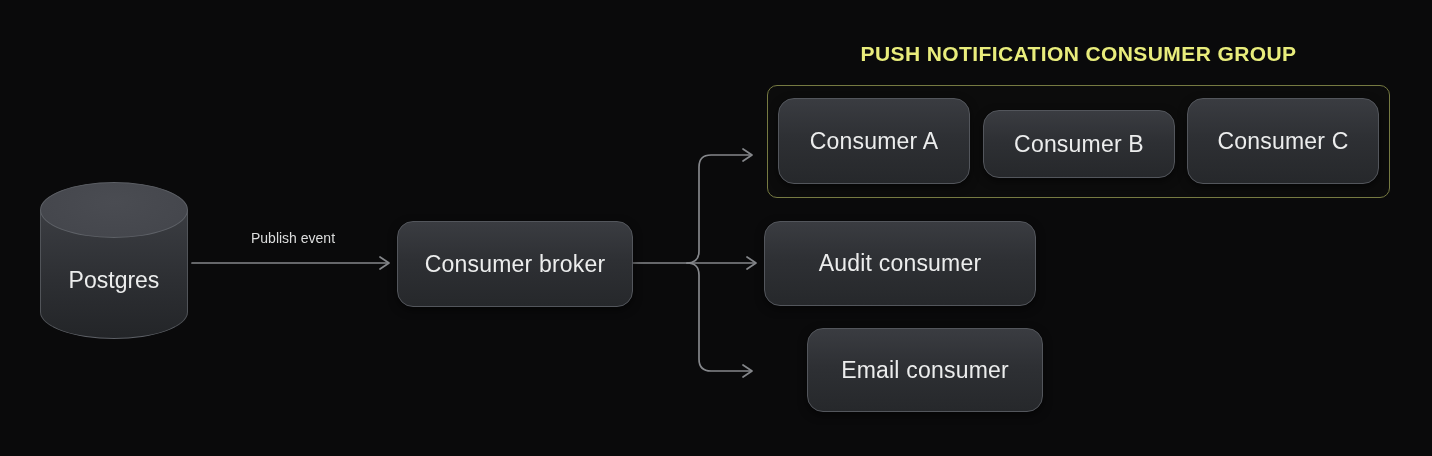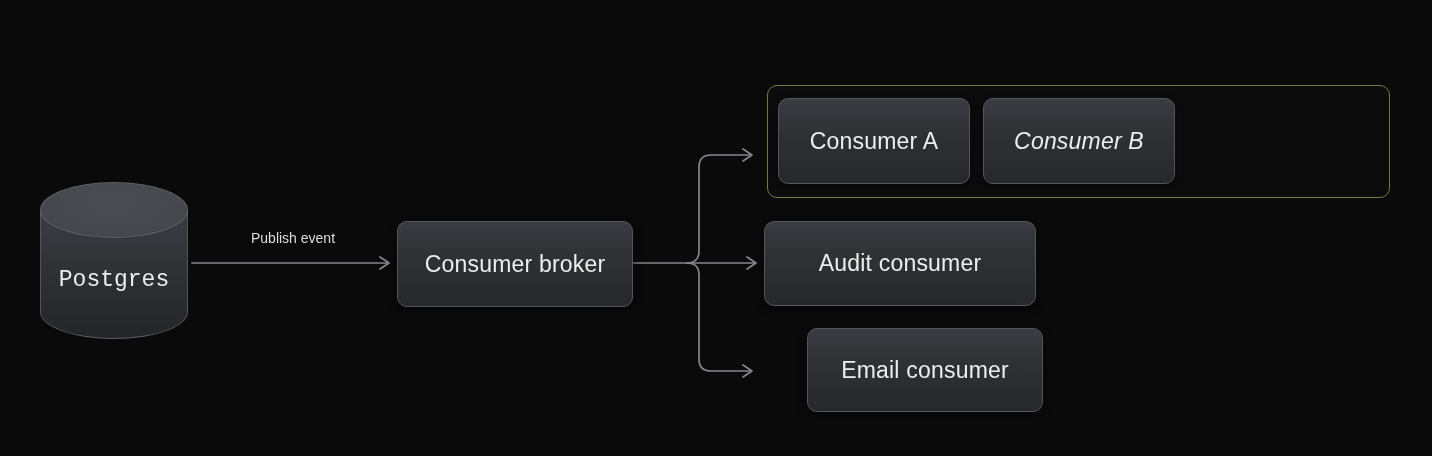--- a/index.html
+++ b/index.html
@@ -11,36 +11,36 @@
     overflow:hidden;
   }
   .wires{position:absolute;inset:0;pointer-events:none;}
 
   
   .node{
     position:absolute;
     box-sizing:border-box;
     background:linear-gradient(180deg,#3a3c41 0%,#2e3034 45%,#26282b 100%);
     border:1.5px solid #53565c;
-    border-radius:10px;
+    border-radius:16px;
     box-shadow:0 3px 8px rgba(0,0,0,.55);
     display:flex;align-items:center;justify-content:center;
     color:#eceded;font-size:23px;letter-spacing:.2px;
   }
 
   
   .cyl-body{
     position:absolute;left:40px;top:210px;width:148px;height:129px;
     background:linear-gradient(180deg,#3b3d42 0%,#2d2f33 55%,#232528 100%);
     border-left:1px solid #515459;border-right:1px solid #515459;
     border-bottom:1.5px solid #5d6066;
     border-radius:0 0 74px 74px / 0 0 27px 27px;
     box-sizing:border-box;
     display:flex;align-items:center;justify-content:center;
-    color:#eceded;font-size:23px;font-family:Liberation Mono, monospace;
+    color:#eceded;font-size:23px;
   }
   .cyl-top{
     position:absolute;left:40px;top:182px;width:148px;height:56px;
     background:radial-gradient(ellipse at 50% 35%, #4a4c52 0%, #45474d 70%, #3f4147 100%);
     border:1px solid #5d6066;
     border-radius:50%;
     box-sizing:border-box;
   }
 
   
@@ -90,27 +90,31 @@
     <span style="position:relative;top:6px;">Postgres</span>
   </div>
   <div class="cyl-top"></div>
 
   <div class="edge-label">Publish event</div>
 
   <div class="node" style="left:397px;top:221px;width:236px;height:86px;">
     <span>Consumer broker</span>
   </div>
 
+  <div class="group-title">PUSH NOTIFICATION CONSUMER GROUP</div>
   <div class="group"></div>
 
   <div class="node" style="left:778px;top:98px;width:192px;height:86px;">
     <span>Consumer A</span>
   </div>
-  <div class="node" style="left:983px;top:98px;width:192px;height:86px;font-style:italic;">
+  <div class="node" style="left:983px;top:110px;width:192px;height:68px;">
     <span>Consumer B</span>
+  </div>
+  <div class="node" style="left:1187px;top:98px;width:192px;height:86px;">
+    <span>Consumer C</span>
   </div>
 
   <div class="node" style="left:764px;top:221px;width:272px;height:85px;">
     <span>Audit consumer</span>
   </div>
 
   <div class="node" style="left:764px;top:328px;width:236px;height:84px;margin-left:43px;">
     <span>Email consumer</span>
   </div>
 

